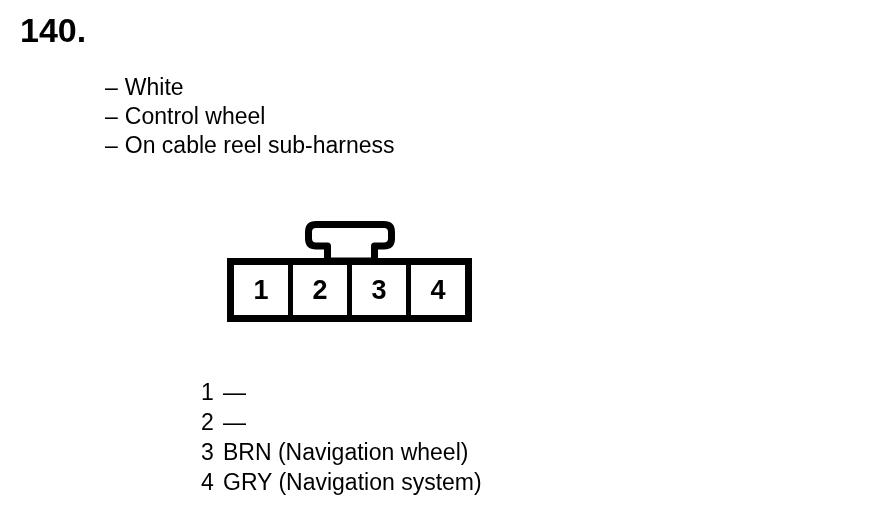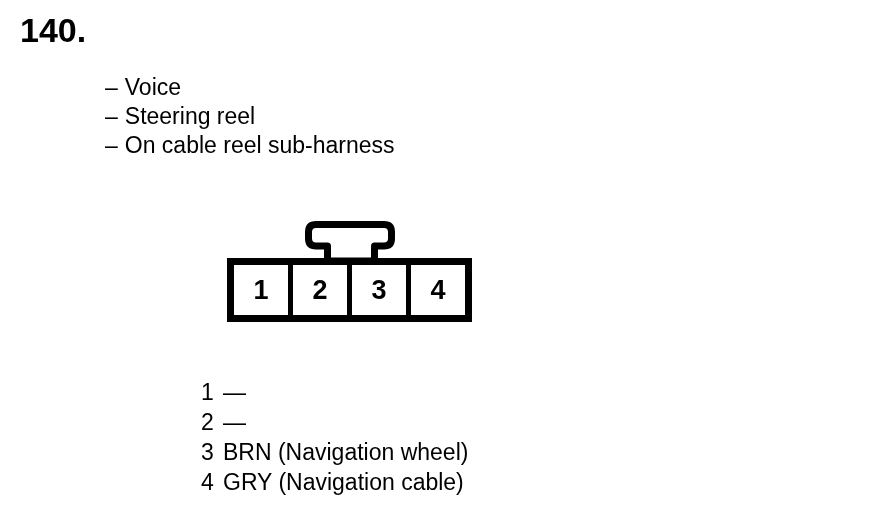--- a/index.html
+++ b/index.html
@@ -80,25 +80,25 @@
 </head>
 <body>
 
 <div class="title-row">
   <span class="title-num">140.</span>
 </div>
 
 <div class="notes">
   <div class="note-line">
     <span class="note-dash">–</span>
-    <span>Voice</span>
+    <span>White</span>
   </div>
   <div class="note-line">
     <span class="note-dash">–</span>
-    <span>Steering reel</span>
+    <span>Control wheel</span>
   </div>
   <div class="note-line">
     <span class="note-dash">–</span>
     <span>On cable reel sub-harness</span>
   </div>
 </div>
 
 <svg class="connector-tab" width="100" height="48" viewBox="0 0 100 48" aria-hidden="true">
   <path d="M 16 7.5 H 84 Q 91.5 7.5 91.5 15 V 21.5 Q 91.5 29 84 29 H 74.5 V 44 H 27.5 V 29 H 16 Q 8.5 29 8.5 21.5 V 15 Q 8.5 7.5 16 7.5 Z" fill="#ffffff" stroke="#000000" stroke-width="7" stroke-linejoin="round"></path>
 </svg>
@@ -126,15 +126,15 @@
   <div class="pin-row">
     <span class="pin-num">2</span>
     <span>—</span>
   </div>
   <div class="pin-row">
     <span class="pin-num">3</span>
     <span>BRN (Navigation wheel)</span>
   </div>
   <div class="pin-row">
     <span class="pin-num">4</span>
-    <span>GRY (Navigation cable)</span>
+    <span>GRY (Navigation system)</span>
   </div>
 </div>
 
 </body></html>

